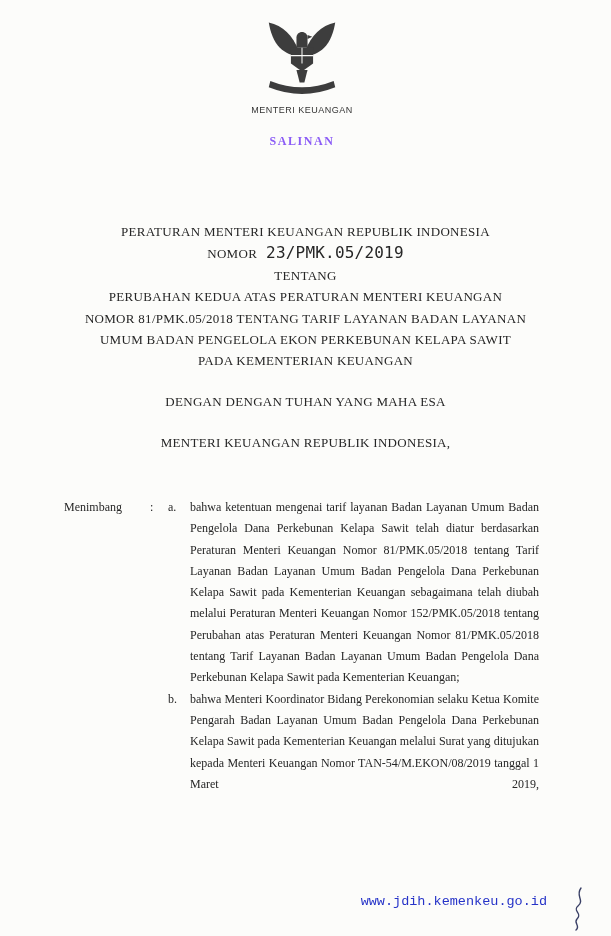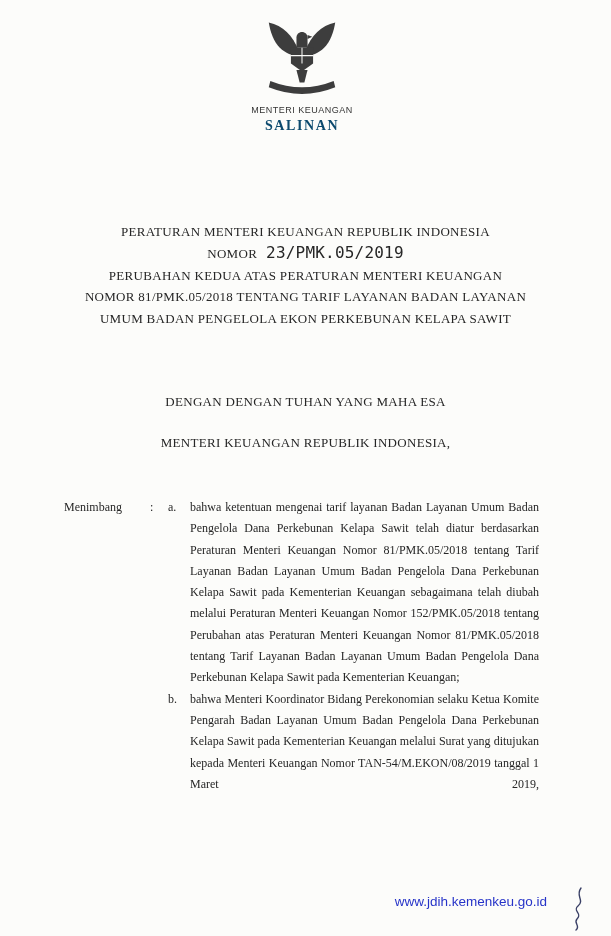--- a/index.html
+++ b/index.html
@@ -14,21 +14,21 @@
     overflow: hidden;
   }
 
   
   .letterhead { position: absolute; top: 16px; left: 0; right: 7px; text-align: center; }
   .emblem { display: block; margin: 0 auto 4px auto; }
   .lh-ministry, .lh-republic {
     font-family: "Liberation Sans", sans-serif;
     font-size: 9px; letter-spacing: 0.5px; line-height: 12px; color: #343434;
   }
-  .lh-salinan { font-size: 14px; font-weight: bold; letter-spacing: 1.6px; margin-top: 2px; color: #0c4a6e; }
+  .lh-salinan { font-size: 12px; font-weight: bold; letter-spacing: 1.6px; margin-top: 18px; color: #8b5cf6; }
 
   
   .title-block { position: absolute; top: 221px; left: 40px; right: 40px; text-align: center; }
   .t-line { font-size: 13px; letter-spacing: 0.3px; line-height: 21.4px; }
   .nomor-value {
     font-family: "DejaVu Sans Mono", monospace;
     font-size: 16px; margin-left: 9px; letter-spacing: 0.2px;
   }
   .invocation { position: absolute; top: 391px; left: 0; right: 0; text-align: center; }
   .authority  { position: absolute; top: 432px; left: 0; right: 0; text-align: center; }
@@ -43,21 +43,21 @@
   .m-colon { width: 18px; flex: none; }
   .m-items { flex: 1; }
   .m-item  { display: flex; }
   .m-letter { width: 22px; flex: none; }
   .m-text  { flex: 1; text-align: justify; }
   .m-text.justify-last { text-align-last: justify; }
 
   
   .footer-link {
     position: absolute; top: 894px; right: 64px;
-    font-family: Liberation Sans, sans-serif;
+    font-family: Liberation Mono, monospace;
     font-size: 13.5px; color: #2633c8; text-decoration: none;
     cursor: pointer;
   }
   .paraf { position: absolute; top: 886px; right: 18px; }
 </style>
 </head>
 <body>
 
 <div class="page">
 
@@ -78,23 +78,25 @@
     </svg>
     <div class="lh-ministry">MENTERI KEUANGAN</div>
     <div class="lh-salinan">SALINAN</div>
   </header>
 
   <section class="title-block">
     <div class="t-line">PERATURAN MENTERI KEUANGAN REPUBLIK INDONESIA</div>
     <div class="t-line">
       <span>NOMOR</span><span class="nomor-value">23/PMK.05/2019</span>
     </div>
+    <div class="t-line">TENTANG</div>
     <div class="t-line">PERUBAHAN KEDUA ATAS PERATURAN MENTERI KEUANGAN</div>
     <div class="t-line">NOMOR 81/PMK.05/2018 TENTANG TARIF LAYANAN BADAN LAYANAN</div>
     <div class="t-line">UMUM BADAN PENGELOLA EKON PERKEBUNAN KELAPA SAWIT</div>
+    <div class="t-line">PADA KEMENTERIAN KEUANGAN</div>
   </section>
 
   <div class="invocation t-line">DENGAN DENGAN TUHAN YANG MAHA ESA</div>
   <div class="authority t-line">MENTERI KEUANGAN REPUBLIK INDONESIA,</div>
 
   <section class="menimbang">
     <div class="m-label">Menimbang</div>
     <div class="m-colon">:</div>
     <div class="m-items">
       <div class="m-item">

